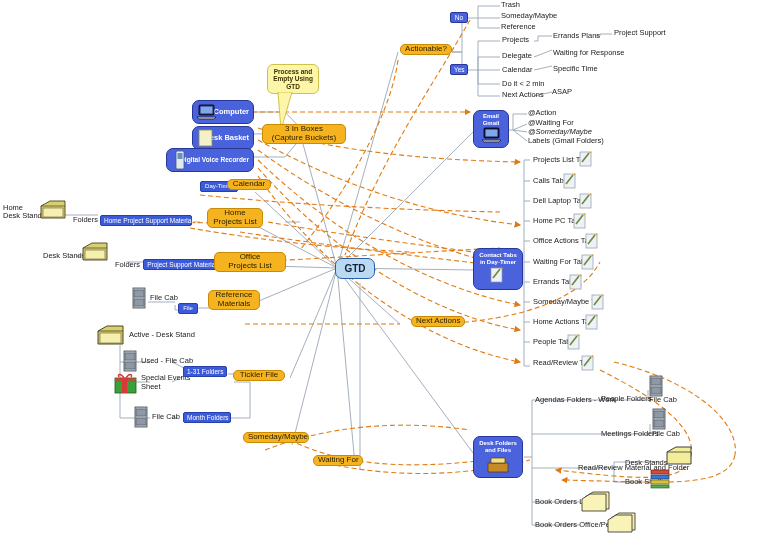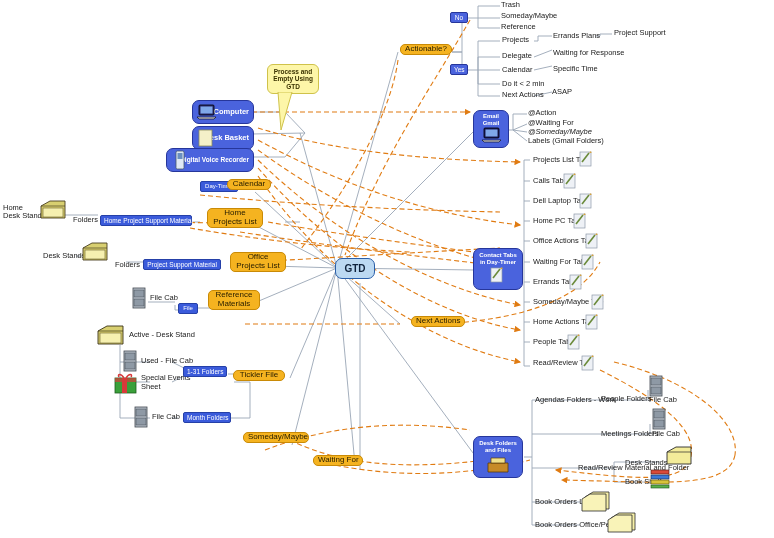--- a/index.html
+++ b/index.html
@@ -188,20 +188,22 @@
 <svg class="icon" style="left:197px;top:128px;width:18px;height:20px;">
   <rect x="2" y="2" width="13" height="16" fill="#f4f0c8" stroke="#8a8a5a" stroke-width="0.8"></rect>
 </svg>
 
 <div class="node bluebig" style="left:166px;top:148px;width:88px;height:24px;padding-top:7px;text-align:right;padding-right:4px;font-size:6.5px;">Digital Voice Recorder</div>
 <svg class="icon" style="left:172px;top:150px;width:16px;height:20px;">
   <rect x="4" y="1" width="8" height="18" rx="1.5" fill="#dfe8f5" stroke="#4a5a6a" stroke-width="0.8"></rect>
   <rect x="5.5" y="3" width="5" height="6" fill="#6b8fc0"></rect>
 </svg>
 
+<div class="node orange" style="left:262px;top:124px;width:84px;">3 In Boxes
+(Capture Buckets)</div>
 
 <div class="node orange" style="left:400px;top:44px;width:52px;">Actionable?</div>
 <div class="node chip" style="left:450px;top:12px;width:18px;">No</div>
 <div class="node chip" style="left:450px;top:64px;width:18px;">Yes</div>
 
 <div class="node plain" style="left:500px;top:1px;">Trash</div>
 <div class="node plain" style="left:500px;top:12px;">Someday/Maybe</div>
 <div class="node plain" style="left:500px;top:23px;">Reference</div>
 
 <div class="node plain" style="left:501px;top:36px;">Projects</div>
@@ -323,21 +325,21 @@
 Projects List</div>
 
 <div class="node plain" style="left:42px;top:252px;">Desk Stands</div>
 <svg class="icon" style="left:80px;top:240px;width:30px;height:26px;">
   <path d="M3,8 L12,3 L27,3 L27,20 L3,20 Z" fill="#d8cf70" stroke="#4a4020" stroke-width="0.9"></path>
   <path d="M3,8 L27,8" stroke="#4a4020" stroke-width="0.7"></path>
   <rect x="5" y="10" width="20" height="9" fill="#f6f0b0" stroke="#6a5e2a" stroke-width="0.6"></rect>
 </svg>
 <div class="node plain" style="left:114px;top:261px;">Folders</div>
 <div class="node blue" style="left:143px;top:259px;width:78px;font-size:6.5px;">Project Support Material</div>
-<div class="node orange" style="left:230px;top:252px;width:56px;text-align:center;">Office
+<div class="node orange" style="left:214px;top:252px;width:72px;text-align:center;">Office
 Projects List</div>
 
 <svg class="icon" style="left:131px;top:287px;width:16px;height:22px;">
   <rect x="2" y="1" width="12" height="20" fill="#b9c1cb" stroke="#40474f" stroke-width="0.8"></rect>
   <rect x="3" y="3" width="10" height="7" fill="#8e99a5" stroke="#40474f" stroke-width="0.5"></rect>
   <rect x="3" y="12" width="10" height="7" fill="#8e99a5" stroke="#40474f" stroke-width="0.5"></rect>
 </svg>
 <div class="node plain" style="left:149px;top:294px;">File Cab</div>
 <div class="node blue" style="left:178px;top:303px;width:20px;font-size:6px;">File</div>
 <div class="node orange" style="left:208px;top:290px;width:52px;">Reference

